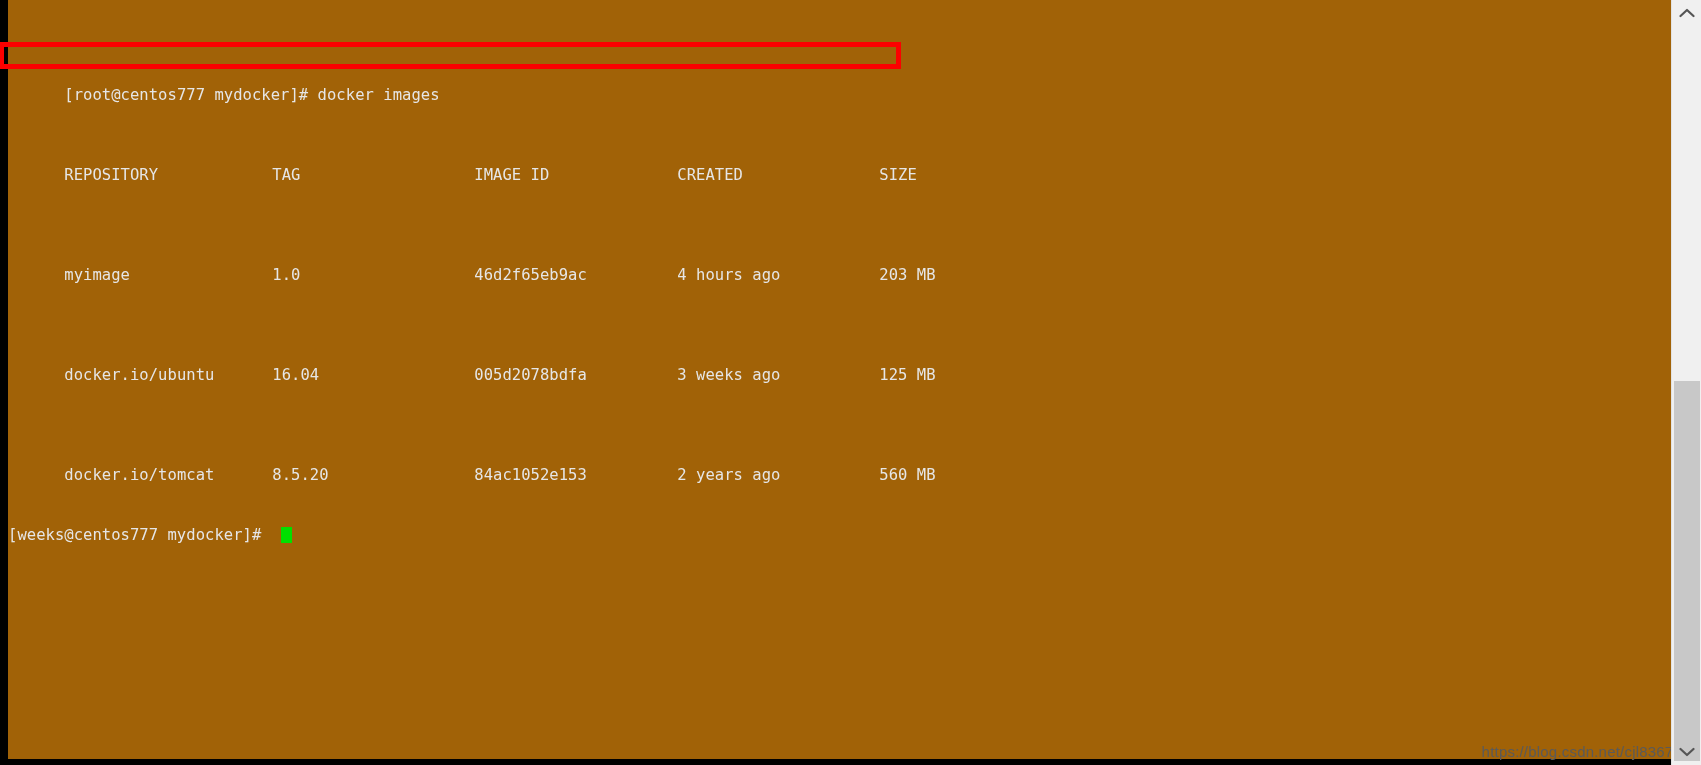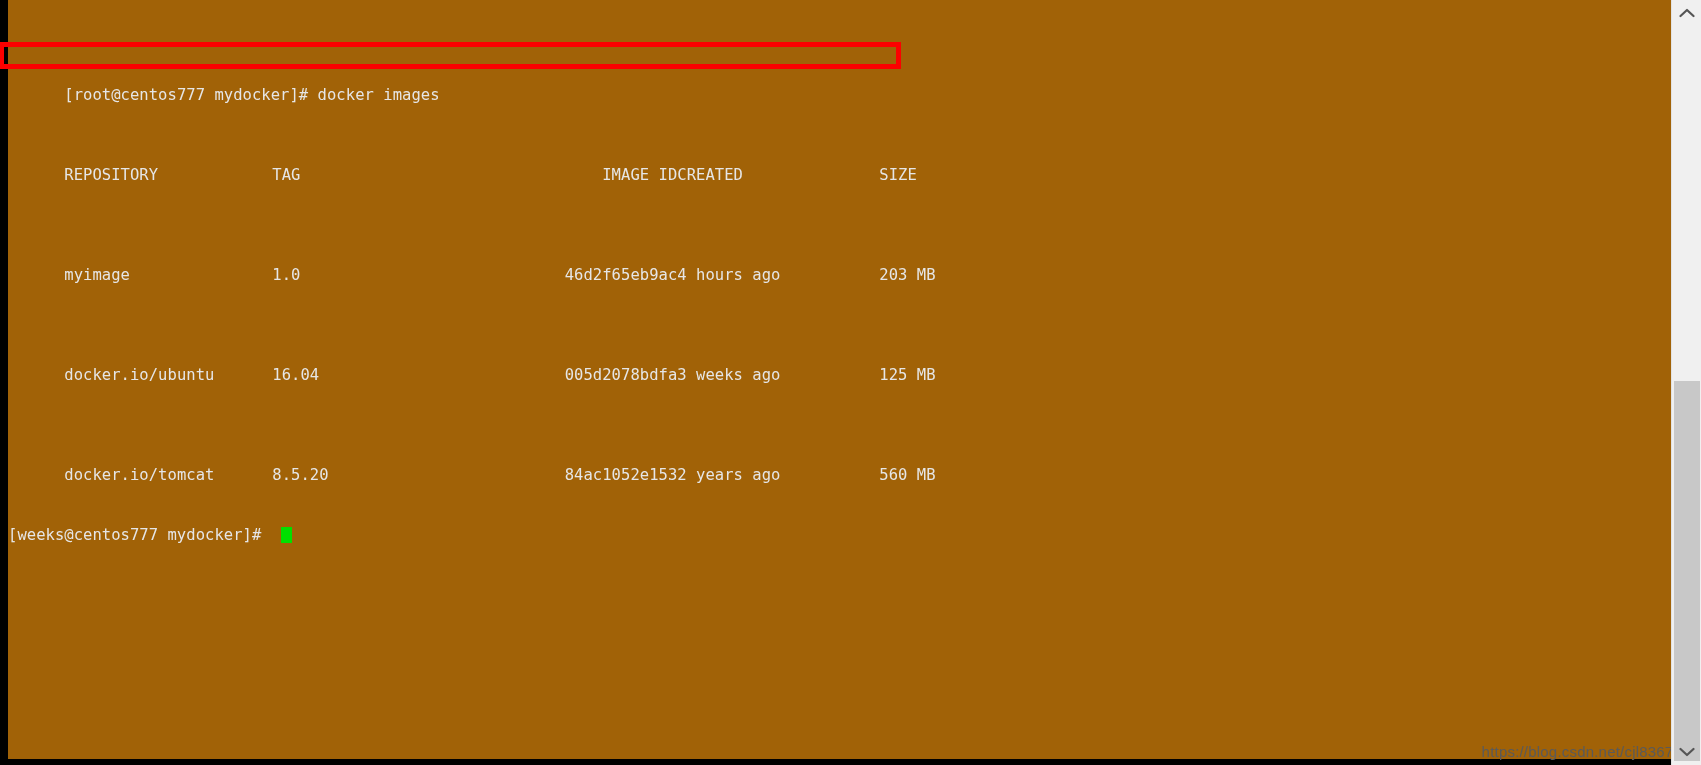--- a/index.html
+++ b/index.html
@@ -46,21 +46,21 @@
 
   .col {
     display: inline-block;
     white-space: pre;
     vertical-align: top;
   }
 
   
   .c-repo   { width: 208px; }
   .c-tag    { width: 202px; }
-  .c-id     { width: 203px; text-align: right; }
+  .c-id     { width: 203px; }
   .c-created{ width: 202px; }
   .c-size   { width: 120px; }
 
   .prompt-line { color: #e6e6e6; }
 
   .cursor-block {
     display: inline-block;
     width: 11px;
     height: 16px;
     background: #00e000;

